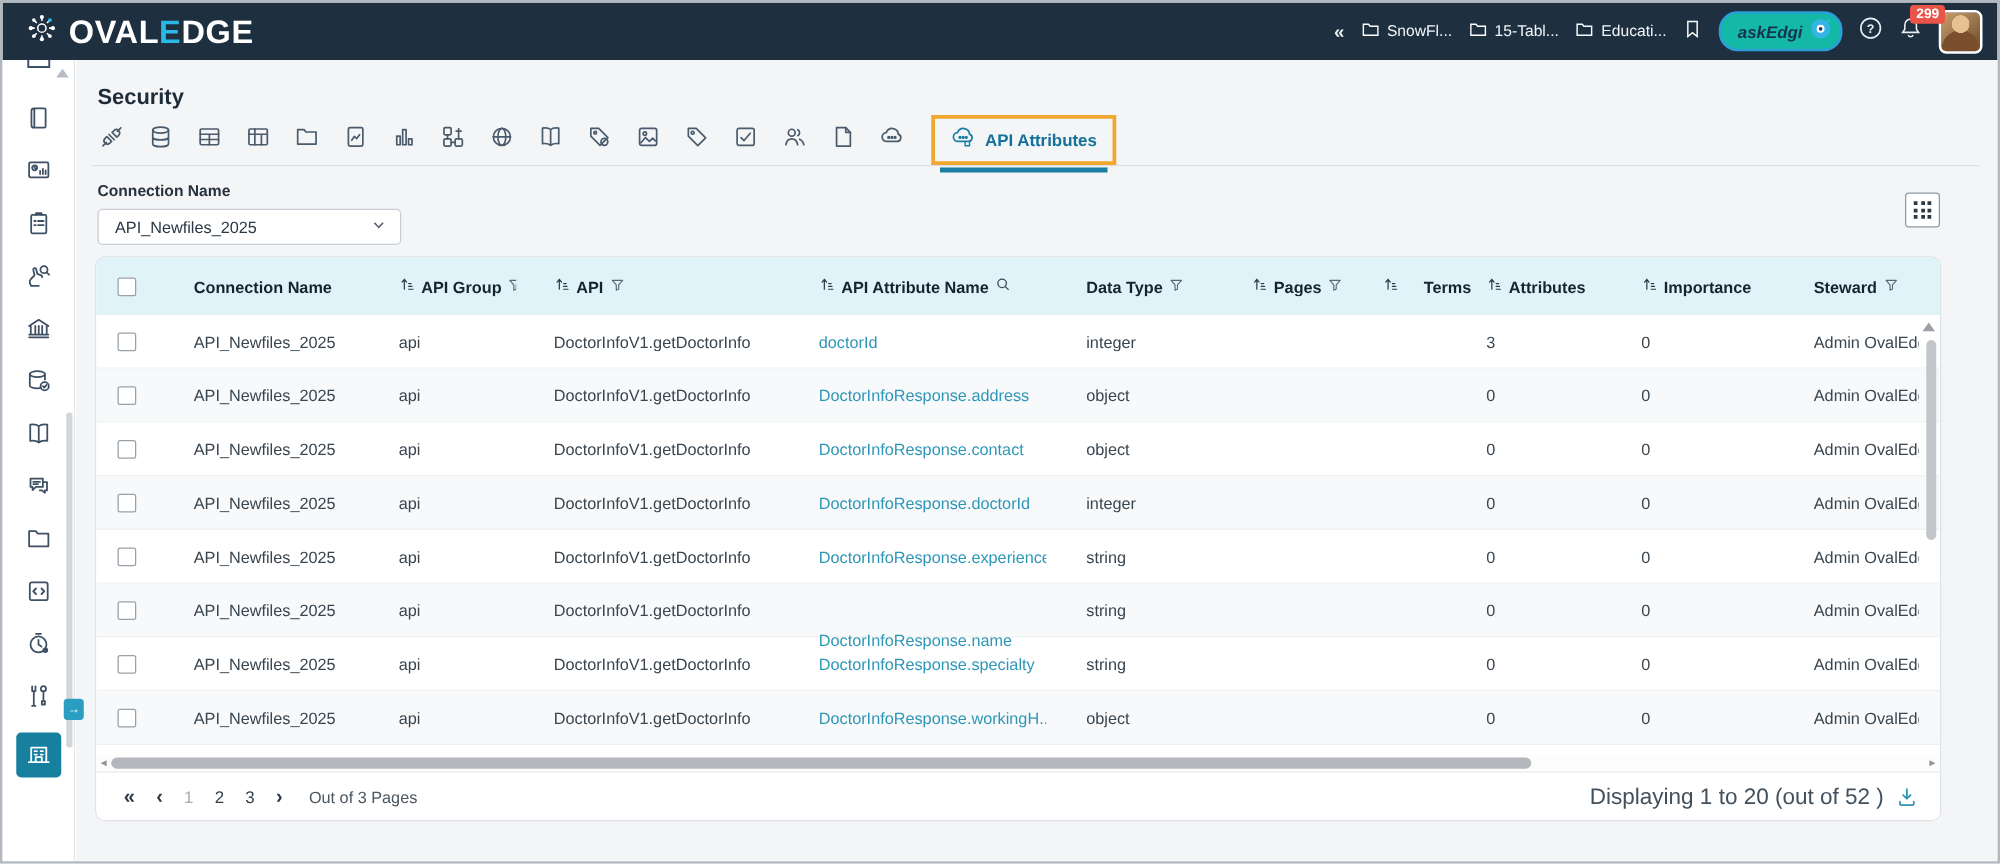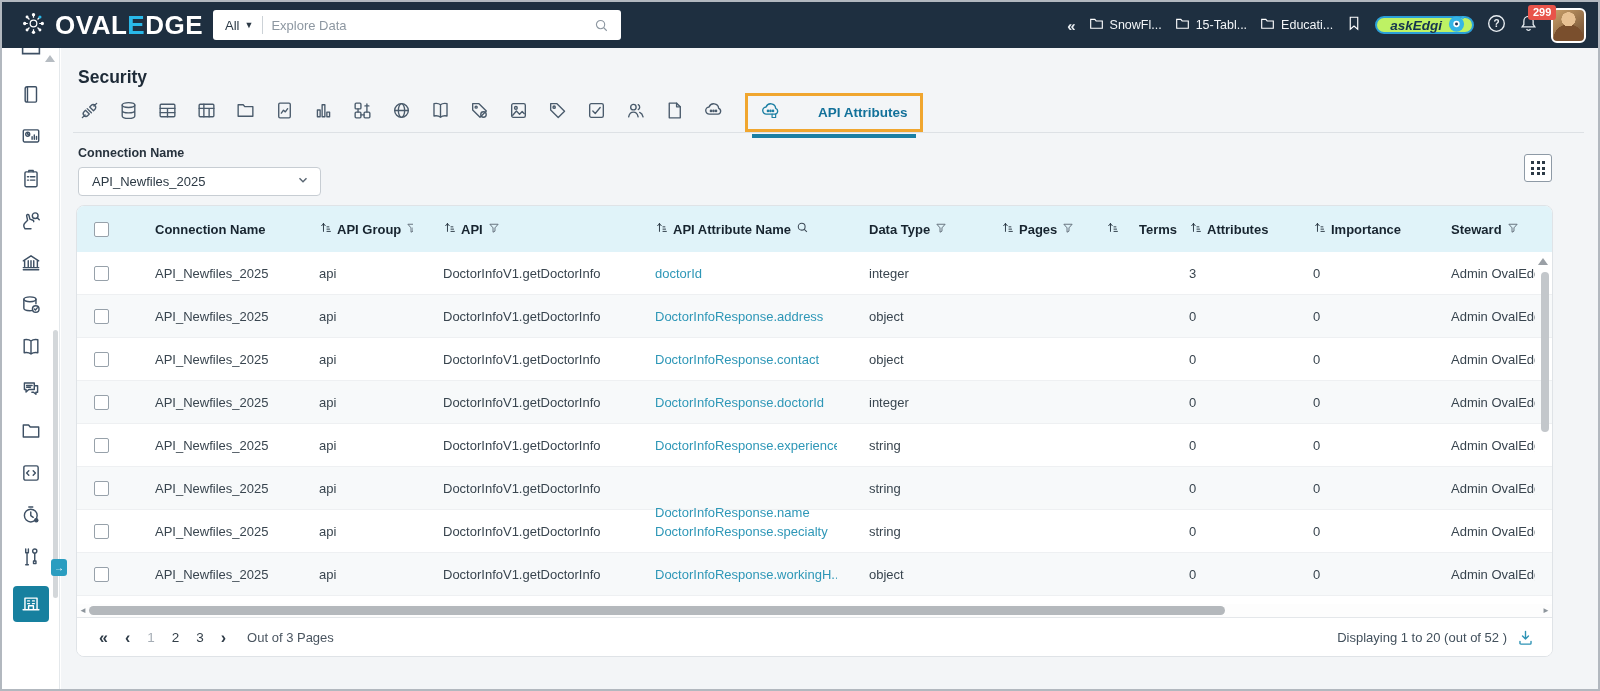--- a/index.html
+++ b/index.html
@@ -15,21 +15,21 @@
   .scope { display:flex; align-items:center; gap:5px; padding:0 9px 0 12px; font-size:13px; color:#2c3a46; cursor:pointer; }
   .scope .chev { font-size:9px; color:#2c3a46; }
   .search-sep { width:1px; height:18px; background:#ccd2d7; }
   .search-box input { border:0; outline:0; flex:1; padding:0 8px; font-size:13px; color:#333; font-family:"Liberation Sans",sans-serif; background:transparent; }
   .search-box input::placeholder { color:#8d97a1; }
   .mag-btn { padding-right:12px; display:flex; align-items:center; }
   .nav-right { position:absolute; right:12px; top:0; height:46px; display:flex; align-items:center; gap:13px; }
   .collapse-ch { color:#e8edf1; font-size:15px; font-weight:bold; cursor:pointer; }
   .crumb { display:flex; align-items:center; gap:6px; color:#f2f5f8; font-size:12.5px; cursor:pointer; max-width:86px; }
   .crumb span { white-space:nowrap; overflow:hidden; }
-  .pill { height:18px; border:2px solid #2b9fd8; border-radius:15px; background:#bef264; display:flex; align-items:center; gap:5px; padding:0 6px 0 13px; cursor:pointer;text-align:center; }
+  .pill { height:32px; border:2px solid #2b9fd8; border-radius:15px; background:#14b8a6; display:flex; align-items:center; gap:5px; padding:0 6px 0 13px; cursor:pointer;text-align:center; }
   .pill-label { font-style:italic; font-weight:bold; color:#15334f; font-size:13.5px; }
   .bell-wrap { position:relative; }
   .badge { position:absolute; top:-9px; left:9px; background:#e8534a; color:#fff; font-size:11px; font-weight:bold; padding:1px 5px; border-radius:3px; line-height:13px; }
   .avatar { width:35px; height:35px; border-radius:6px; border:2px solid #fff; background:
      radial-gradient(circle at 50% 30%, #e8c193 0 26%, transparent 27%),
      radial-gradient(circle at 50% 95%, #7a4f2d 0 45%, transparent 46%),
      linear-gradient(140deg,#caa06a,#6b4a2f); cursor:pointer; }
 
   
   .sidebar { position:absolute; left:0; top:46px; width:58px; bottom:0; background:#fff; border-right:1px solid #e4e8eb; z-index:10; }
@@ -41,21 +41,21 @@
   .sb-item.active { width:36px; height:36px; background:#17809f; border-radius:4px; margin-top:-4px; }
   .sb-scrollbar { position:absolute; right:1px; top:282px; width:5px; height:268px; background:#d3d7da; border-radius:3px; cursor:pointer; }
   .expand-tab { position:absolute; left:49px; top:557px; width:16px; height:17px; background:#2a9dc0; border-radius:3px; color:#fff; font-size:10px; display:flex; align-items:center; justify-content:center; cursor:pointer; z-index:30; }
 
   
   .main { position:absolute; left:59px; top:46px; right:0; bottom:0; background:#f3f5f7; }
   .page-title { position:absolute; left:17px; top:19px; font-size:17.5px; font-weight:bold; color:#1e2b38; }
   .tabs-row { position:absolute; left:17px; top:46px; height:36px; display:flex; align-items:center; gap:17px; }
   .tab-ico { width:22px; height:22px; display:flex; align-items:center; justify-content:center; cursor:pointer; }
   .active-tab { display:flex; align-items:center; gap:7px; border:3px solid #f0a62f; padding:4px 12px; margin-left:4px; cursor:pointer; position:relative; background:transparent; }
-  .active-tab-label { font-size:13.5px; font-weight:bold; color:#13719a; white-space:nowrap;margin-left:30px; }
+  .active-tab-label { font-size:13.5px; font-weight:bold; color:#13719a; white-space:nowrap; }
   .active-tab::after { content:""; position:absolute; left:4px; right:4px; bottom:-9px; height:4px; background:#1b7fa3; }
   .tabs-divider { position:absolute; left:12px; right:14px; top:84px; height:1px; background:#dde1e5; }
   .conn-label { position:absolute; left:17px; top:98px; font-size:12.5px; font-weight:bold; color:#27323d; }
   .conn-select { position:absolute; left:17px; top:119px; width:243px; height:29px; background:#fff; border:1px solid #c7cdd3; border-radius:4px; display:flex; align-items:center; justify-content:space-between; padding:0 11px 0 13px; font-size:13px; color:#2c3944; cursor:pointer; }
   .grid-btn { position:absolute; right:46px; top:106px; width:28px; height:28px; background:#fff; border:1px solid #8e9aa6; border-radius:3px; display:flex; align-items:center; justify-content:center; cursor:pointer; }
   .grid-dots { display:grid; grid-template-columns:repeat(3,3px); grid-gap:2.5px; }
   .grid-dots i { width:3px; height:3px; background:#2c3a46; }
 
   
   .card { position:absolute; left:15px; right:45px; top:157px; height:452px; background:#fff; border:1px solid #dfe3e7; border-radius:8px; overflow:hidden; }
@@ -73,21 +73,21 @@
   .hscroll { height:13px; position:relative; background:#fdfdfd; }
   .hsb-thumb { position:absolute; left:12px; top:2px; width:77%; height:9px; background:#b4b8bc; border-radius:5px; cursor:pointer; }
   .hsb-left,.hsb-right { position:absolute; top:2px; font-size:8px; color:#8d959c; cursor:pointer; }
   .hsb-left { left:2px; } .hsb-right { right:2px; }
   .pager { height:40px; border-top:1px solid #e4e7ea; display:flex; align-items:center; justify-content:space-between; padding:0 18px 0 22px; background:#fff; }
   .pg-nav { display:flex; align-items:center; gap:17px; }
   .pg-arrow { font-size:16px; font-weight:bold; color:#2e3b47; cursor:pointer; line-height:1; }
   .pg-num { font-size:13.5px; color:#333f49; cursor:pointer; }
   .pg-num.current { color:#a5adb5; }
   .pg-label { font-size:13px; color:#4a5560; margin-left:4px; }
-  .pg-sum { display:flex; align-items:center; gap:10px; font-size:13px; color:#42505c; }
+  .pg-sum { display:flex; align-items:center; gap:10px; font-size:18px; color:#42505c; }
   .dl-btn { display:flex; align-items:center; cursor:pointer; }
 </style>
 </head>
 <body>
 
 <div id="app">
 
   <div class="navbar">
     <div class="logo">
       <span>
@@ -102,34 +102,20 @@
             <circle cx="21.5" cy="13" r="1.6" fill="#fff"></circle>
           <circle cx="6.8" cy="6.8" r="1.4" fill="#fff"></circle>
             <circle cx="19.2" cy="19.2" r="1.4" fill="#fff"></circle>
           <circle cx="6.8" cy="19.2" r="1.4" fill="#fff"></circle>
             <circle cx="19.2" cy="6.8" r="1.5" fill="#29b8e8"></circle>
         </svg>
       </span>
       <span class="logo-text"><span>OVAL</span><span class="accent">E</span><span>DGE</span></span>
     </div>
 
-    <div class="search-box">
-      <div class="scope">
-        <span>All</span>
-          <span class="chev">▼</span>
-      </div>
-      <div class="search-sep"></div>
-      <input type="text" placeholder="Explore Data" style="">
-      <div class="mag-btn">
-        <svg width="15" height="15" viewBox="0 0 16 16" fill="none">
-            <circle cx="7" cy="7" r="4.4" stroke="#8d97a1" stroke-width="1.2"></circle>
-            <path d="M10.4 10.4l3.2 3.2" stroke="#8d97a1" stroke-width="1.2"></path>
-          </svg>
-      </div>
-    </div>
 
     <div class="nav-right">
       <span class="collapse-ch">«</span>
       <div class="crumb">
         <span><svg width="15" height="15" viewBox="0 0 16 16" fill="none">
               <path d="M1.8 13V3.6h4.4l1.4 1.7h6.6V13z" stroke="#fff" stroke-width="1.2"></path>
             </svg></span>
         <span>SnowFl...</span>
       </div>
       <div class="crumb">

